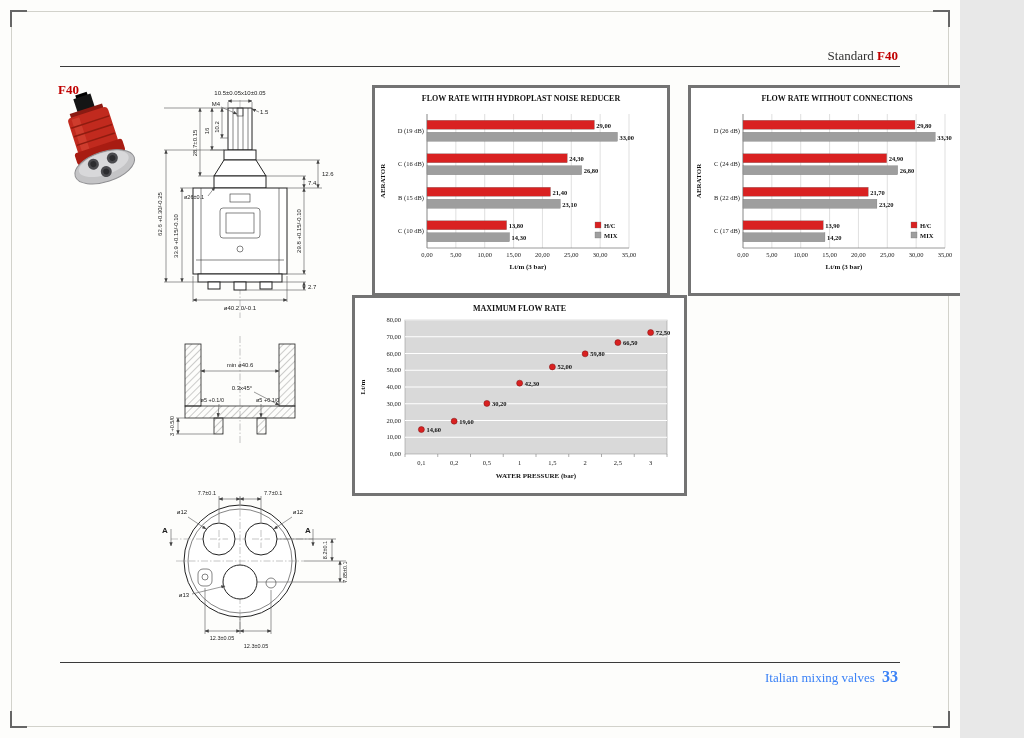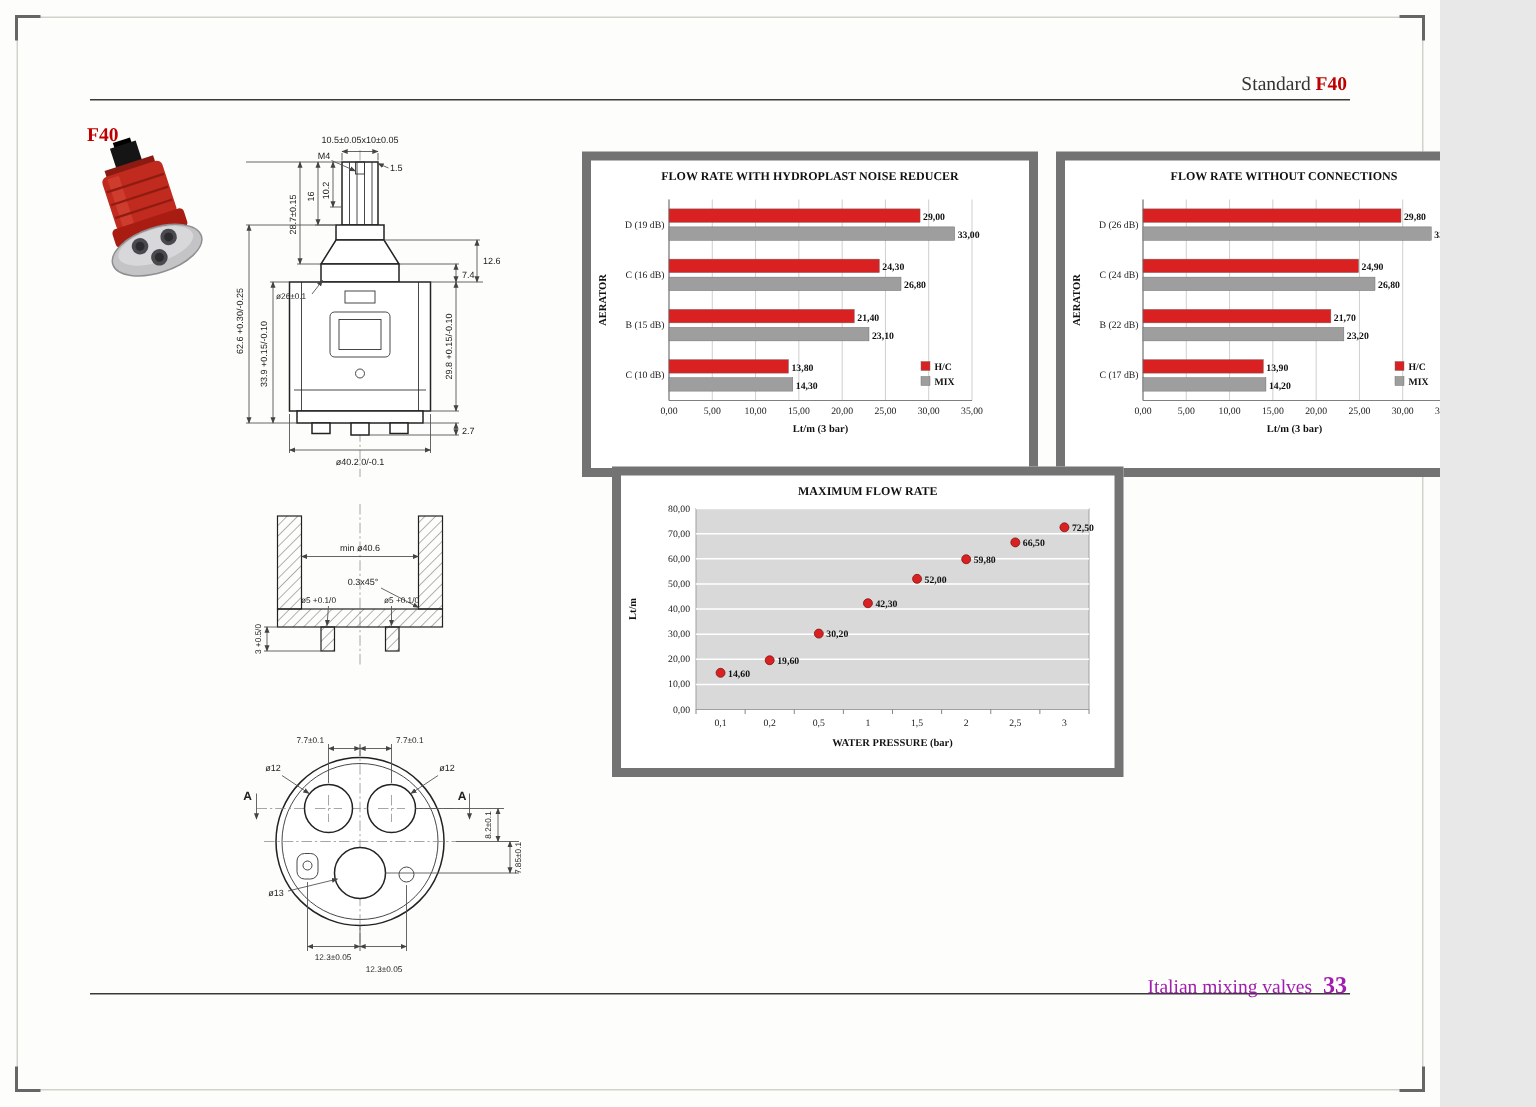--- a/index.html
+++ b/index.html
@@ -10,23 +10,23 @@
   .cm.tl{left:10px;top:10px;border-left-width:2px;border-top-width:2px;}
   .cm.tr{right:10px;top:10px;border-right-width:2px;border-top-width:2px;}
   .cm.bl{left:10px;bottom:10px;border-left-width:2px;border-bottom-width:2px;}
   .cm.br{right:10px;bottom:10px;border-right-width:2px;border-bottom-width:2px;}
   .rule{position:absolute;left:60px;right:60px;border-top:1px solid #3a3a3a;}
   .rule-top{top:66px;}
   .rule-bottom{top:662px;}
   .hdr{position:absolute;top:48px;right:62px;font-size:13px;color:#333;}
   .hdr .model{color:#c00000;font-weight:bold;}
   .f40-label{position:absolute;left:58px;top:82px;font-size:13px;font-weight:bold;color:#c00000;}
-  .ftr{position:absolute;top:649px;right:62px;font-size:13px;color:#a21caf;}
+  .ftr{position:absolute;top:668px;right:62px;font-size:13px;color:#3b82f6;}
   .ftr b{font-size:16px;margin-left:4px;}
-  .chart-box{position:absolute;background:#fff;border:6px solid #737373;margin:16px;padding:0;}
+  .chart-box{position:absolute;background:#fff;border:3px solid #737373;margin:0;padding:0;}
   .chart-box svg{display:block;width:100%;height:100%;}
   
   .ct{font:bold 8px "Liberation Serif",serif;fill:#111;}
   .tk{font:6.5px "Liberation Serif",serif;fill:#222;}
   .vl{font:bold 6.5px "Liberation Serif",serif;fill:#111;}
   .xl{font:bold 7px "Liberation Serif",serif;fill:#111;}
   .grid{stroke:#c9c9c9;stroke-width:0.6;}
   .axis{stroke:#808080;stroke-width:0.8;}
   .bar{stroke:#6a6a6a;stroke-width:0.3;}
   
@@ -348,21 +348,21 @@
         <text x="134.22285714285715" y="140.25" class="vl">13,90</text>
         <text x="135.9542857142857" y="152.25" class="vl">14,20</text>
         <text x="153" y="181" text-anchor="middle" class="xl">Lt/m (3 bar)</text>
         <text x="10" y="93" text-anchor="middle" class="xl" transform="rotate(-90 10 93)">AERATOR</text>
         <rect x="220" y="134" width="6" height="6" fill="#d92121" class="bar"></rect>
         <text x="229" y="139.5" class="vl">H/C</text>
         <rect x="220" y="144" width="6" height="6" fill="#9e9e9e" class="bar"></rect>
         <text x="229" y="149.5" class="vl">MIX</text>
       </svg>
   </figure>
-  <figure class="chart-box" style="left:392px;top:295px;width:329px;height:195px;">
+  <figure class="chart-box" style="left:352px;top:295px;width:329px;height:195px;">
     <svg id="scatter" viewBox="0 0 329 195">
         <text x="164.5" y="13" text-anchor="middle" class="ct">MAXIMUM FLOW RATE</text>
         <rect x="50" y="22" width="262" height="134" fill="#d9d9d9" stroke="#999" stroke-width="0.6"></rect>
         <text x="46" y="158" text-anchor="end" class="tk">0,00</text>
         <line x1="50" y1="139.25" x2="312" y2="139.25" stroke="#ffffff" stroke-width="1"></line>
         <text x="46" y="141.25" text-anchor="end" class="tk">10,00</text>
         <line x1="50" y1="122.5" x2="312" y2="122.5" stroke="#ffffff" stroke-width="1"></line>
         <text x="46" y="124.5" text-anchor="end" class="tk">20,00</text>
         <line x1="50" y1="105.75" x2="312" y2="105.75" stroke="#ffffff" stroke-width="1"></line>
         <text x="46" y="107.75" text-anchor="end" class="tk">30,00</text>

